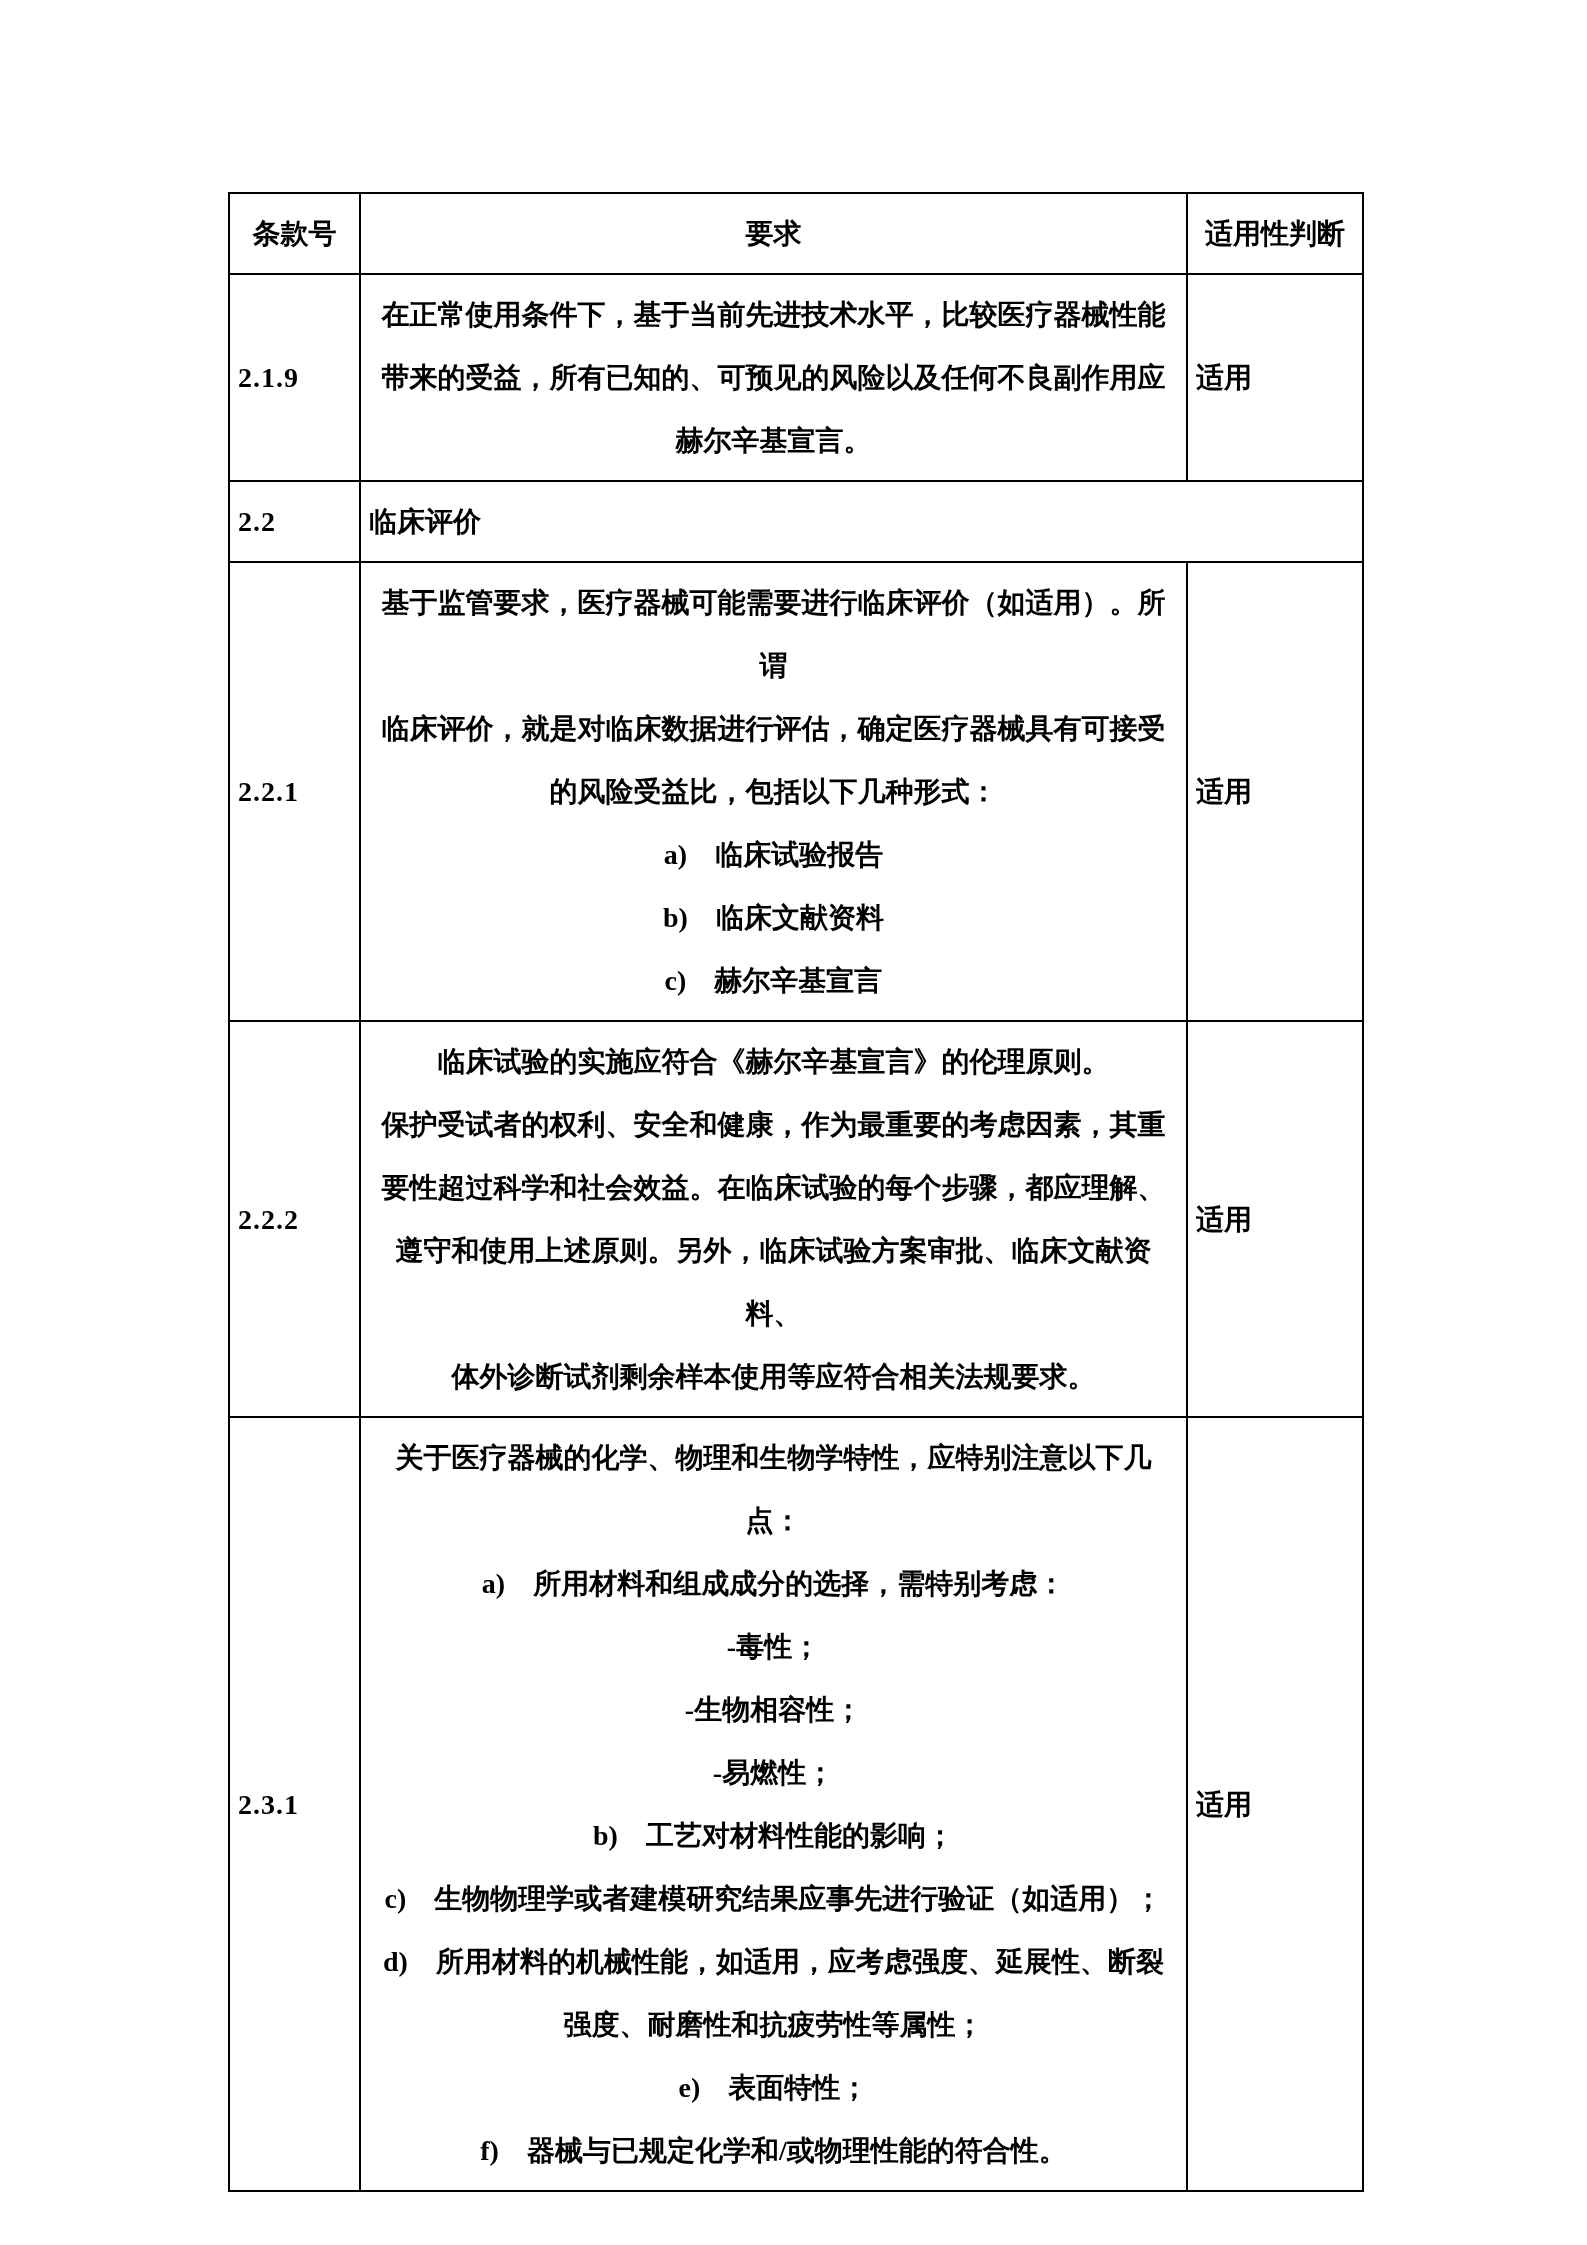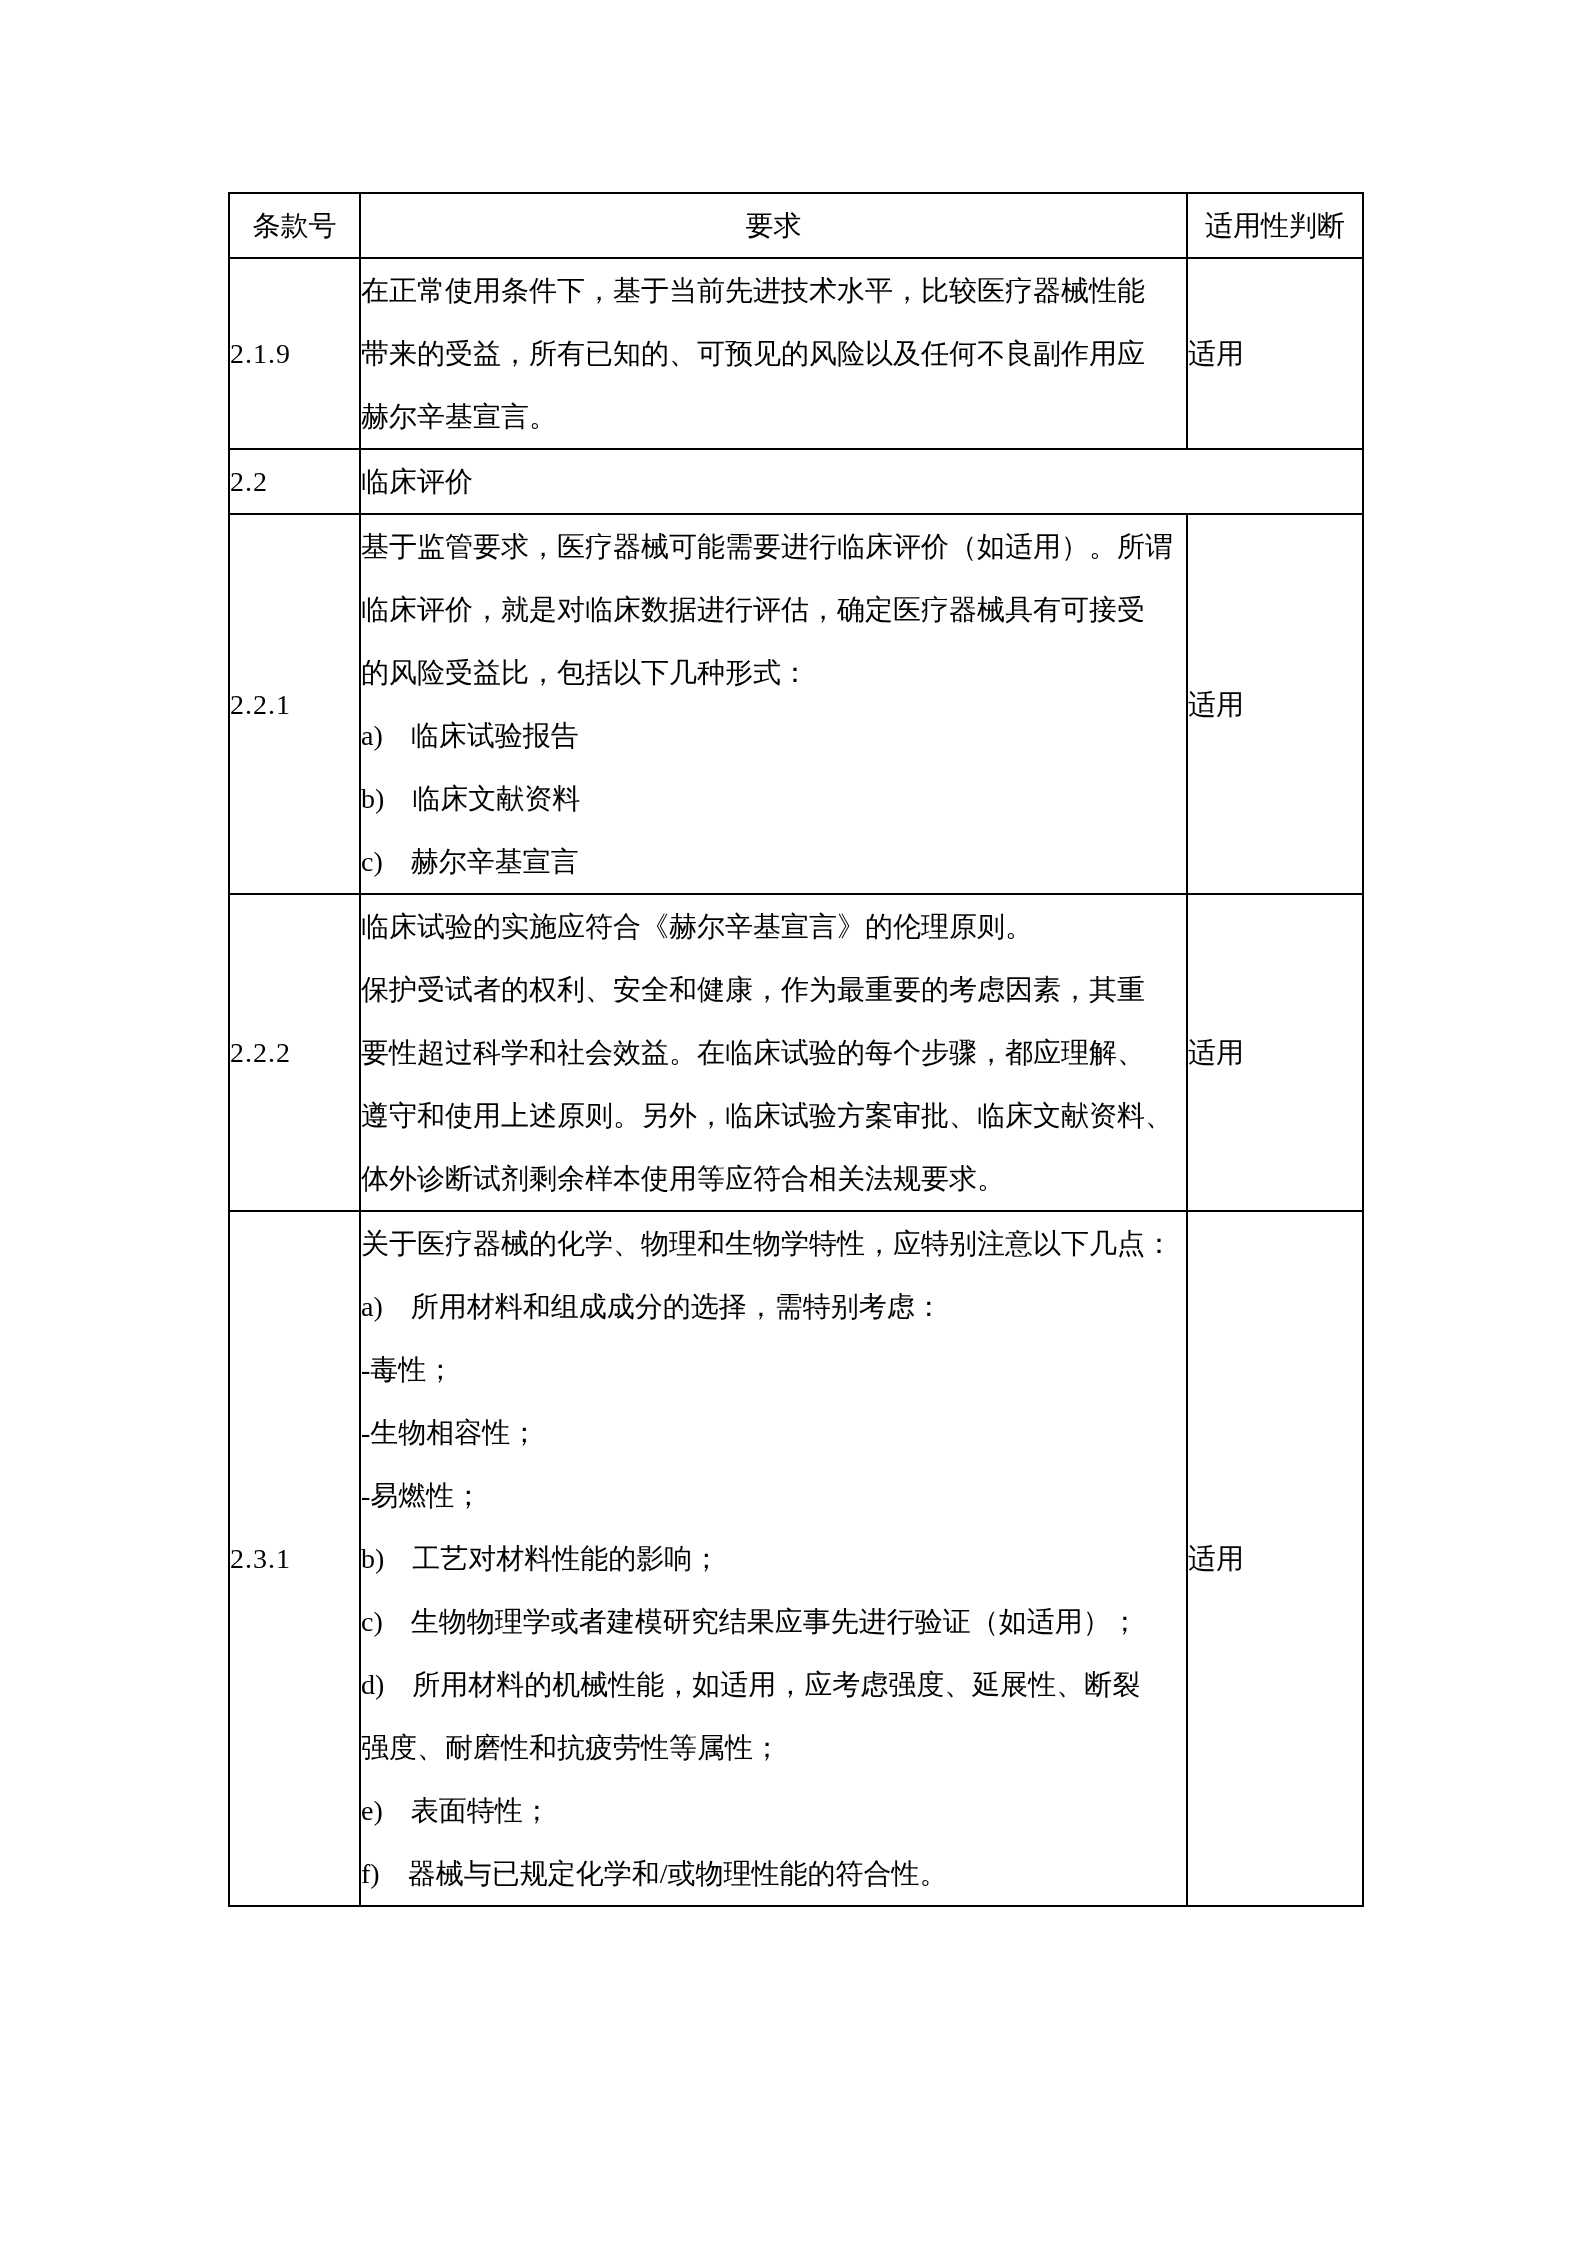--- a/index.html
+++ b/index.html
@@ -22,42 +22,43 @@
     top: 192px;
     width: 1134px;
     border-collapse: collapse;
     table-layout: fixed;
   }
   table.req-table col.c1 { width: 131px; }
   table.req-table col.c2 { width: 827px; }
   table.req-table col.c3 { width: 176px; }
   table.req-table td, table.req-table th {
     border: 2px solid #000000;
-    padding: 0;
-    font-weight: normal;
+    padding: 8px;
+    font-weight: bold;
     font-size: 28px;
     line-height: 63px;
     vertical-align: middle;
     overflow: hidden;
   }
   th.hdr { text-align: center; }
   td.clause {
     text-align: left;
     padding-left: 13px;
     vertical-align: middle;
     letter-spacing: 1px;
   }
   td.req {
     vertical-align: middle;
     padding-left: 12px;
     padding-right: 8px;
   }
   td.req .line {
     white-space: pre-wrap;
     line-height: 63px;
+    text-align: center;
   }
   td.app {
     vertical-align: middle;
     padding-left: 12px;
   }
   td.section {
     padding-left: 12px;
   }
 </style>
 </head>

